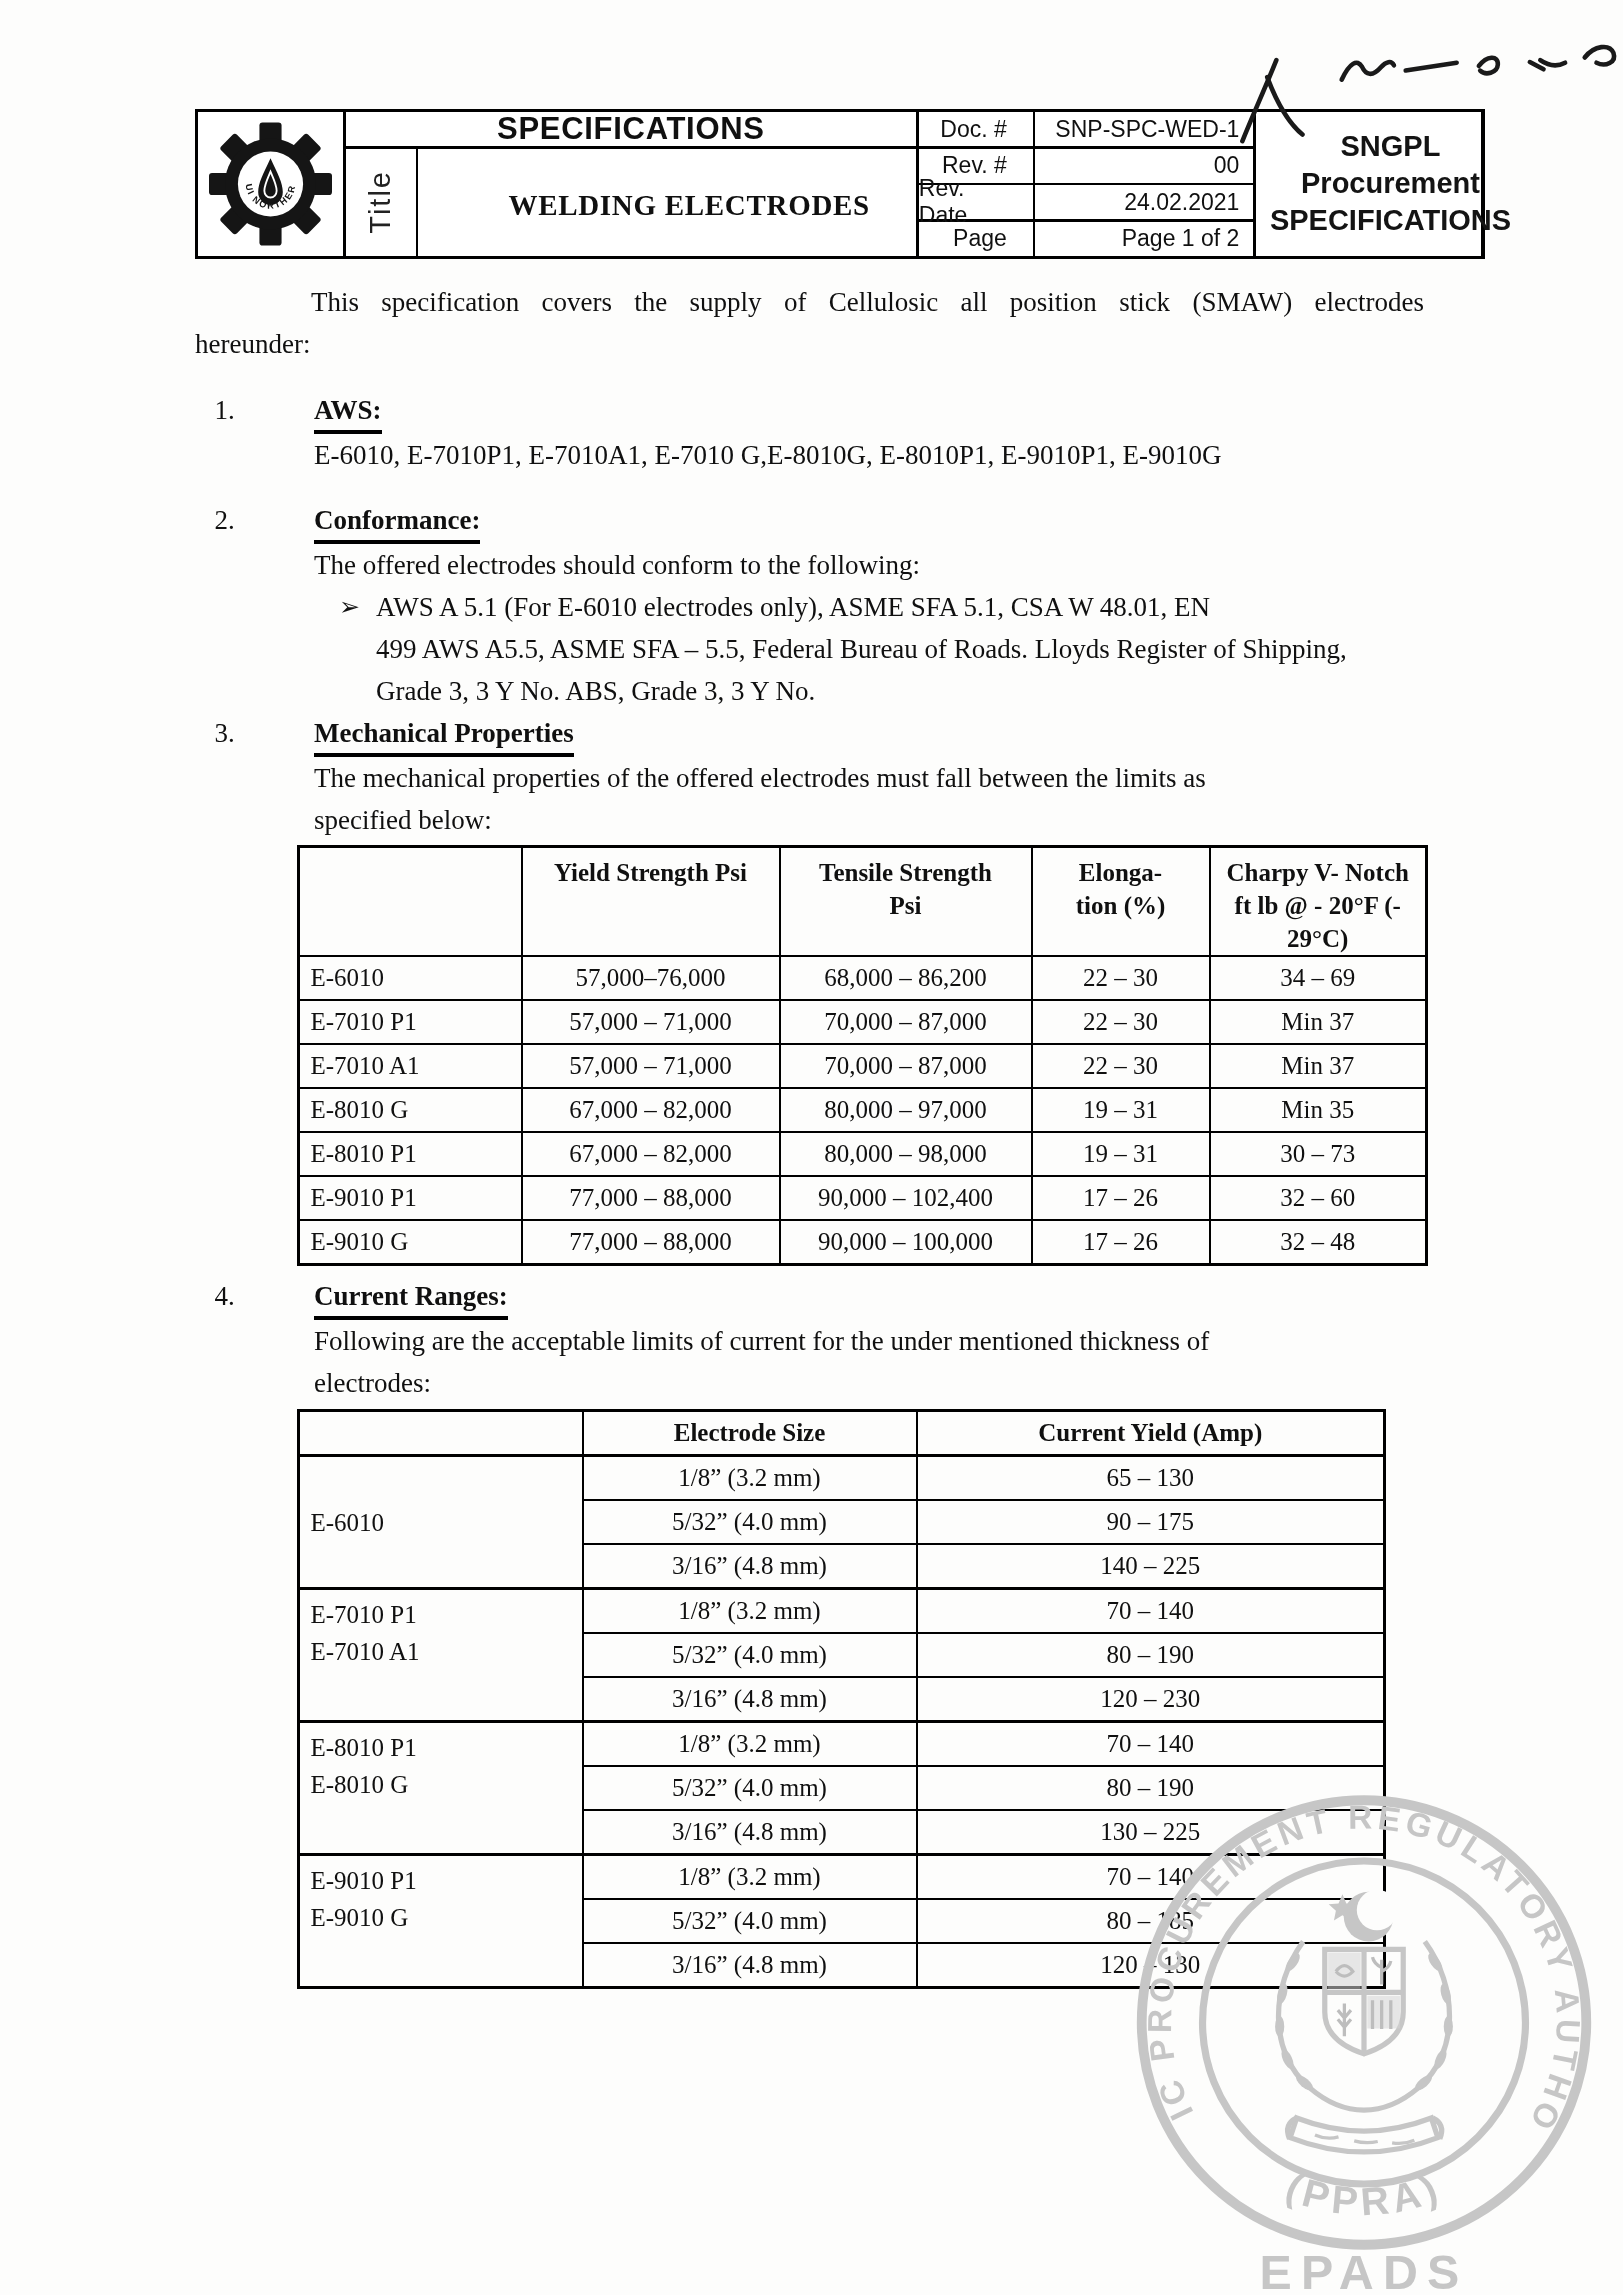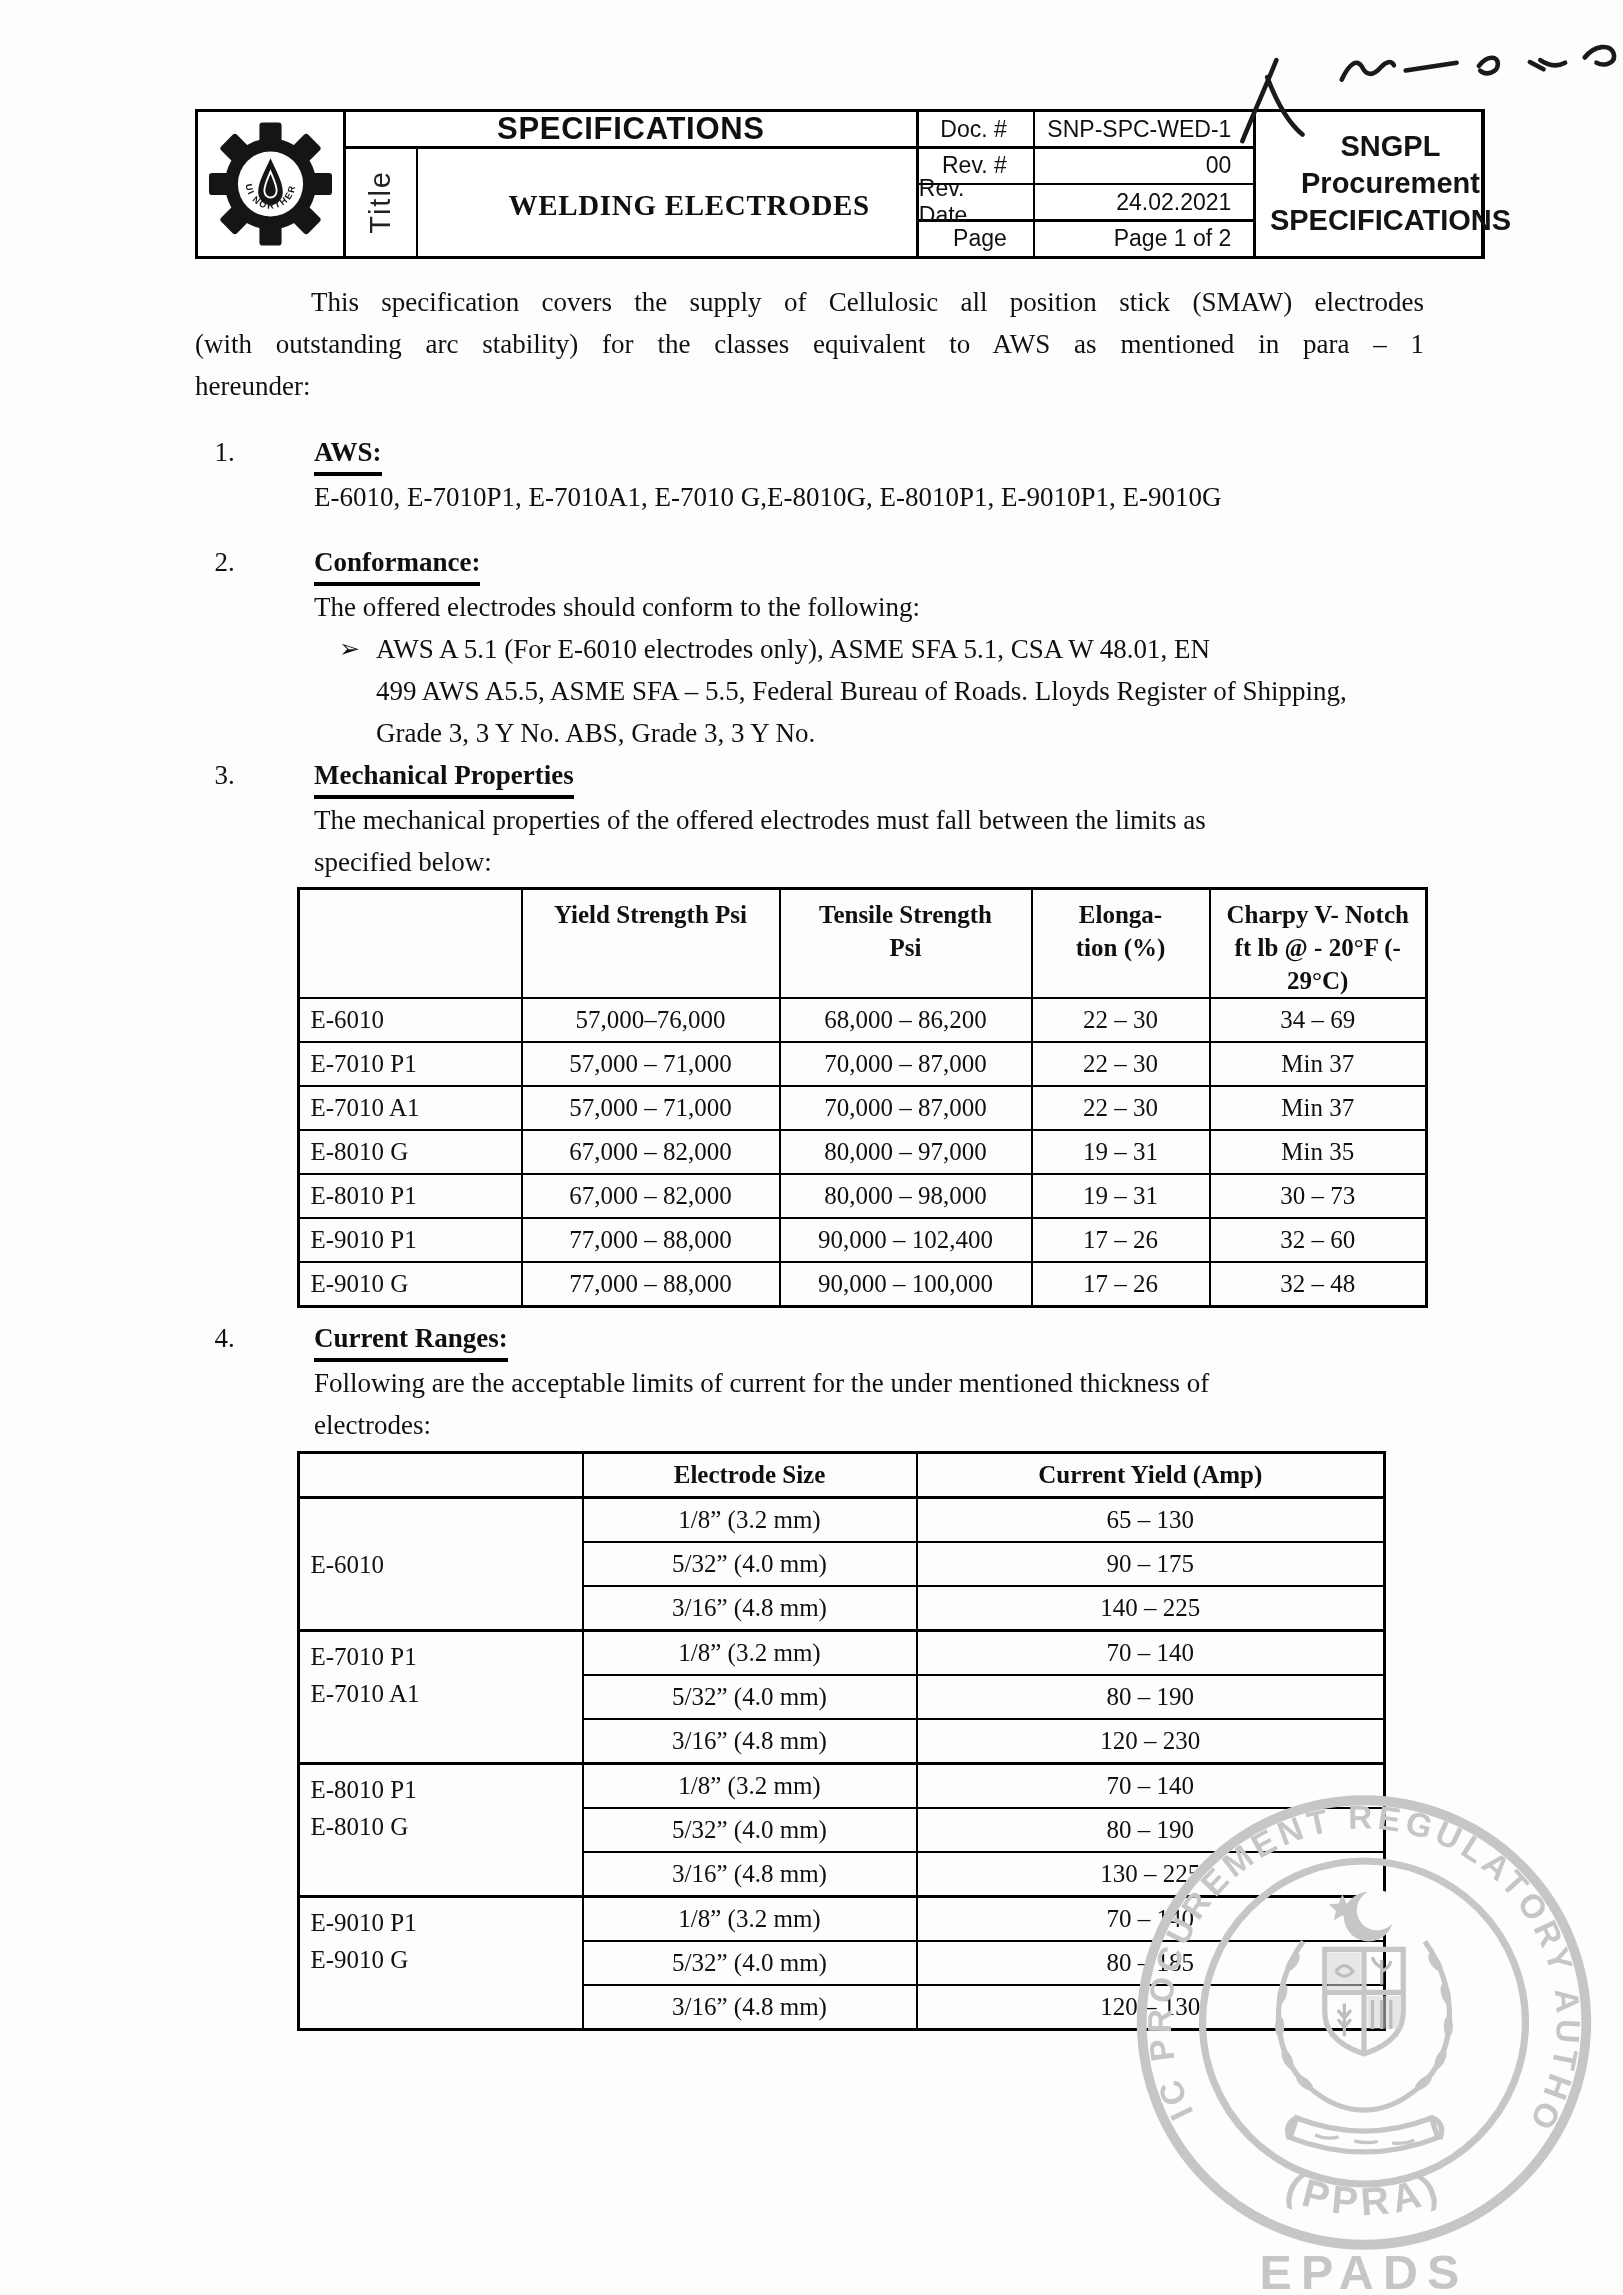--- a/index.html
+++ b/index.html
@@ -33,21 +33,21 @@
   .logo-cell{grid-column:1;grid-row:1/5;justify-content:center;}
   .spec-cell{grid-column:2/4;grid-row:1;justify-content:center;
     font-family:"Liberation Sans",sans-serif;font-weight:bold;font-size:31px;letter-spacing:0.7px;}
   .title-cell{grid-column:2;grid-row:2/5;justify-content:center;}
   .title-cell span{
     writing-mode:vertical-rl;transform:rotate(180deg);
     font-family:"Liberation Sans",sans-serif;font-size:29px;letter-spacing:2px;color:#222;}
   .docname-cell{grid-column:3;grid-row:2/5;align-items:flex-start;justify-content:center;
     font-weight:bold;font-size:29px;letter-spacing:0.7px;padding-top:6.5px;}
   .meta-label{font-family:"Liberation Sans",sans-serif;font-size:23px;justify-content:flex-end;padding-right:26px;}
-  .meta-value{font-family:"Liberation Sans",sans-serif;font-size:23px;justify-content:flex-end;padding-right:22px;}
+  .meta-value{font-family:"Liberation Sans",sans-serif;font-size:23px;justify-content:flex-end;padding-right:14px;}
   .brand-cell{grid-column:6;grid-row:1/5;flex-direction:column;justify-content:center;
     font-family:"Liberation Sans",sans-serif;font-weight:bold;font-size:29px;line-height:37px;text-align:center;color:#141414;}
   
   .bodyflow{position:absolute;left:195px;top:281px;width:1229px;font-size:27px;line-height:42px;}
   .just{text-align:justify;text-align-last:justify;}
   .indent1{text-indent:116px;}
   .sec{position:relative;margin-top:23.6px;}
   .sec .num{position:absolute;left:19.6px;top:0;}
   .sec .content{margin-left:119px;}
   .sec h2{
@@ -146,21 +146,20 @@
       <div>SNGPL</div>
       <div>Procurement</div>
       <div>SPECIFICATIONS</div>
     </div>
   </div>
 
   <div class="bodyflow">
 
     <div>
       <div class="just indent1">This specification covers the supply of Cellulosic all position stick (SMAW) electrodes</div>
-      <div class="just">(with outstanding arc stability) for the classes equivalent to AWS as mentioned in para – 1</div>
       <div>hereunder:</div>
     </div>
 
     <div class="sec">
       <div class="num">1.</div>
       <div class="content">
         <h2>AWS:</h2>
         <div class="bodyline">E-6010, E-7010P1, E-7010A1, E-7010 G,E-8010G, E-8010P1, E-9010P1, E-9010G</div>
       </div>
     </div>

